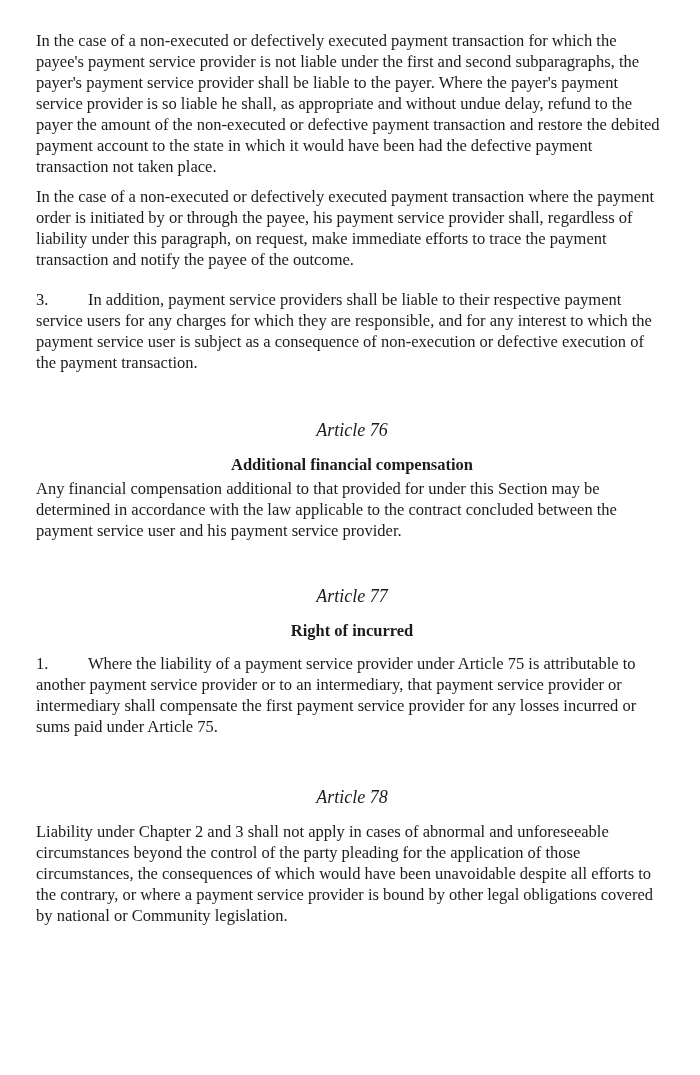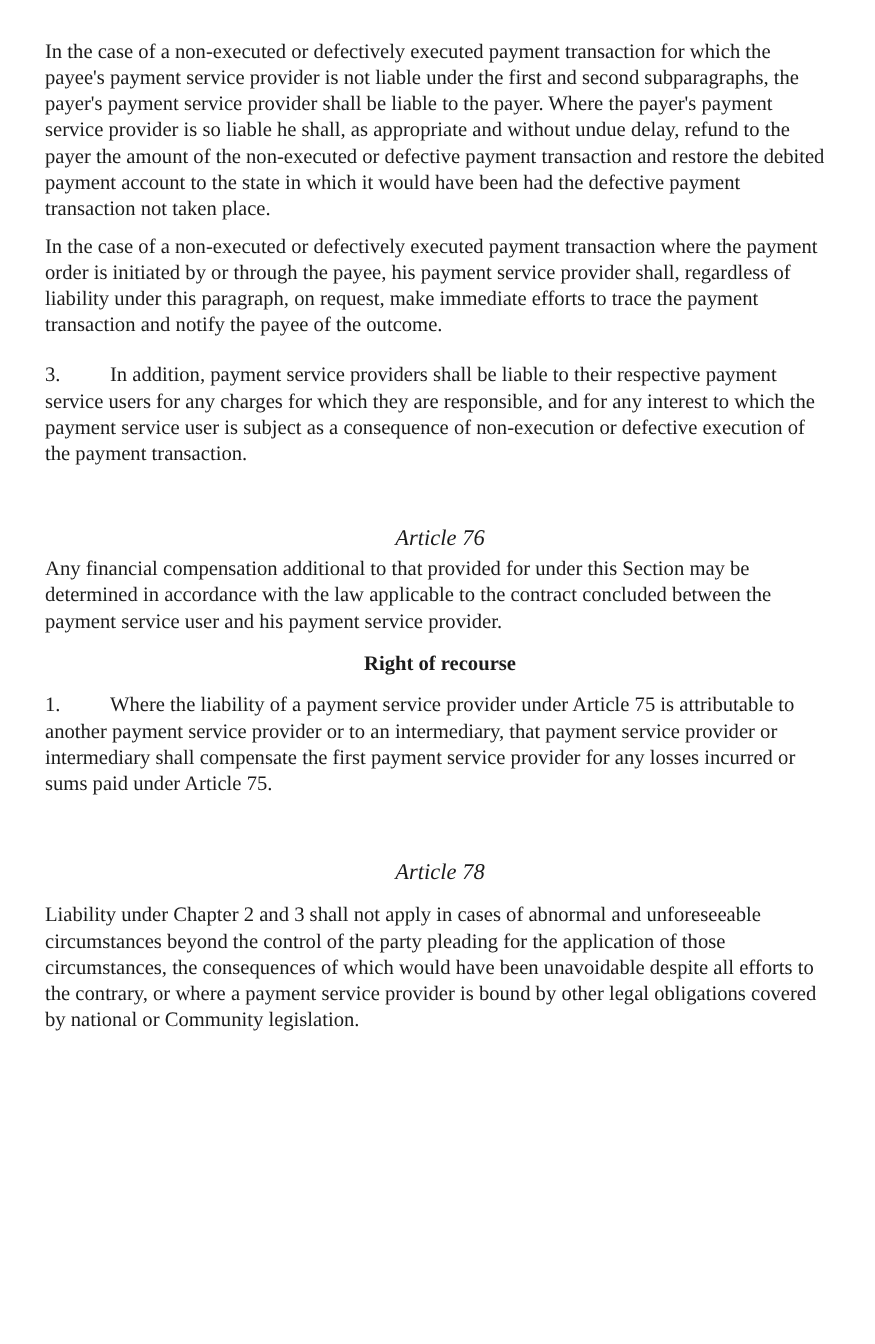--- a/index.html
+++ b/index.html
@@ -61,25 +61,27 @@
 <div class="page">
 
   <p class="para">In the case of a non-executed or defectively executed payment transaction for which the payee's payment service provider is not liable under the first and second subparagraphs, the payer's payment service provider shall be liable to the payer. Where the payer's payment service provider is so liable he shall, as appropriate and without undue delay, refund to the payer the amount of the non-executed or defective payment transaction and restore the debited payment account to the state in which it would have been had the defective payment transaction not taken place.</p>
 
   <p class="para mt9">In the case of a non-executed or defectively executed payment transaction where the payment order is initiated by or through the payee, his payment service provider shall, regardless of liability under this paragraph, on request, make immediate efforts to trace the payment transaction and notify the payee of the outcome.</p>
 
   <p class="para mt19"><span class="num">3.</span><span>In addition, payment service providers shall be liable to their respective payment service users for any charges for which they are responsible, and for any interest to which the payment service user is subject as a consequence of non-execution or defective execution of the payment transaction.</span></p>
 
   <h2 class="article-heading mt47">Article 76</h2>
 
+  <h3 class="article-title mt13">Additional financial compensation</h3>
 
   <p class="para mt17">Any financial compensation additional to that provided for under this Section may be determined in accordance with the law applicable to the contract concluded between the payment service user and his payment service provider.</p>
 
+  <h2 class="article-heading mt45">Article 77</h2>
 
-  <h3 class="article-title mt13">Right of recourse</h3>
+  <h3 class="article-title mt13">Right of incurred</h3>
 
   <p class="para mt12"><span class="num">1.</span><span>Where the liability of a payment service provider under Article 75 is attributable to another payment service provider or to an intermediary, that payment service provider or intermediary shall compensate the first payment service provider for any losses incurred or sums paid under Article 75.</span></p>
 
 
   <h2 class="article-heading mt50">Article 78</h2>
 
 
   <p class="para mt13">Liability under Chapter 2 and 3 shall not apply in cases of abnormal and unforeseeable circumstances beyond the control of the party pleading for the application of those circumstances, the consequences of which would have been unavoidable despite all efforts to the contrary, or where a payment service provider is bound by other legal obligations covered by national or Community legislation.</p>
 
 </div>

